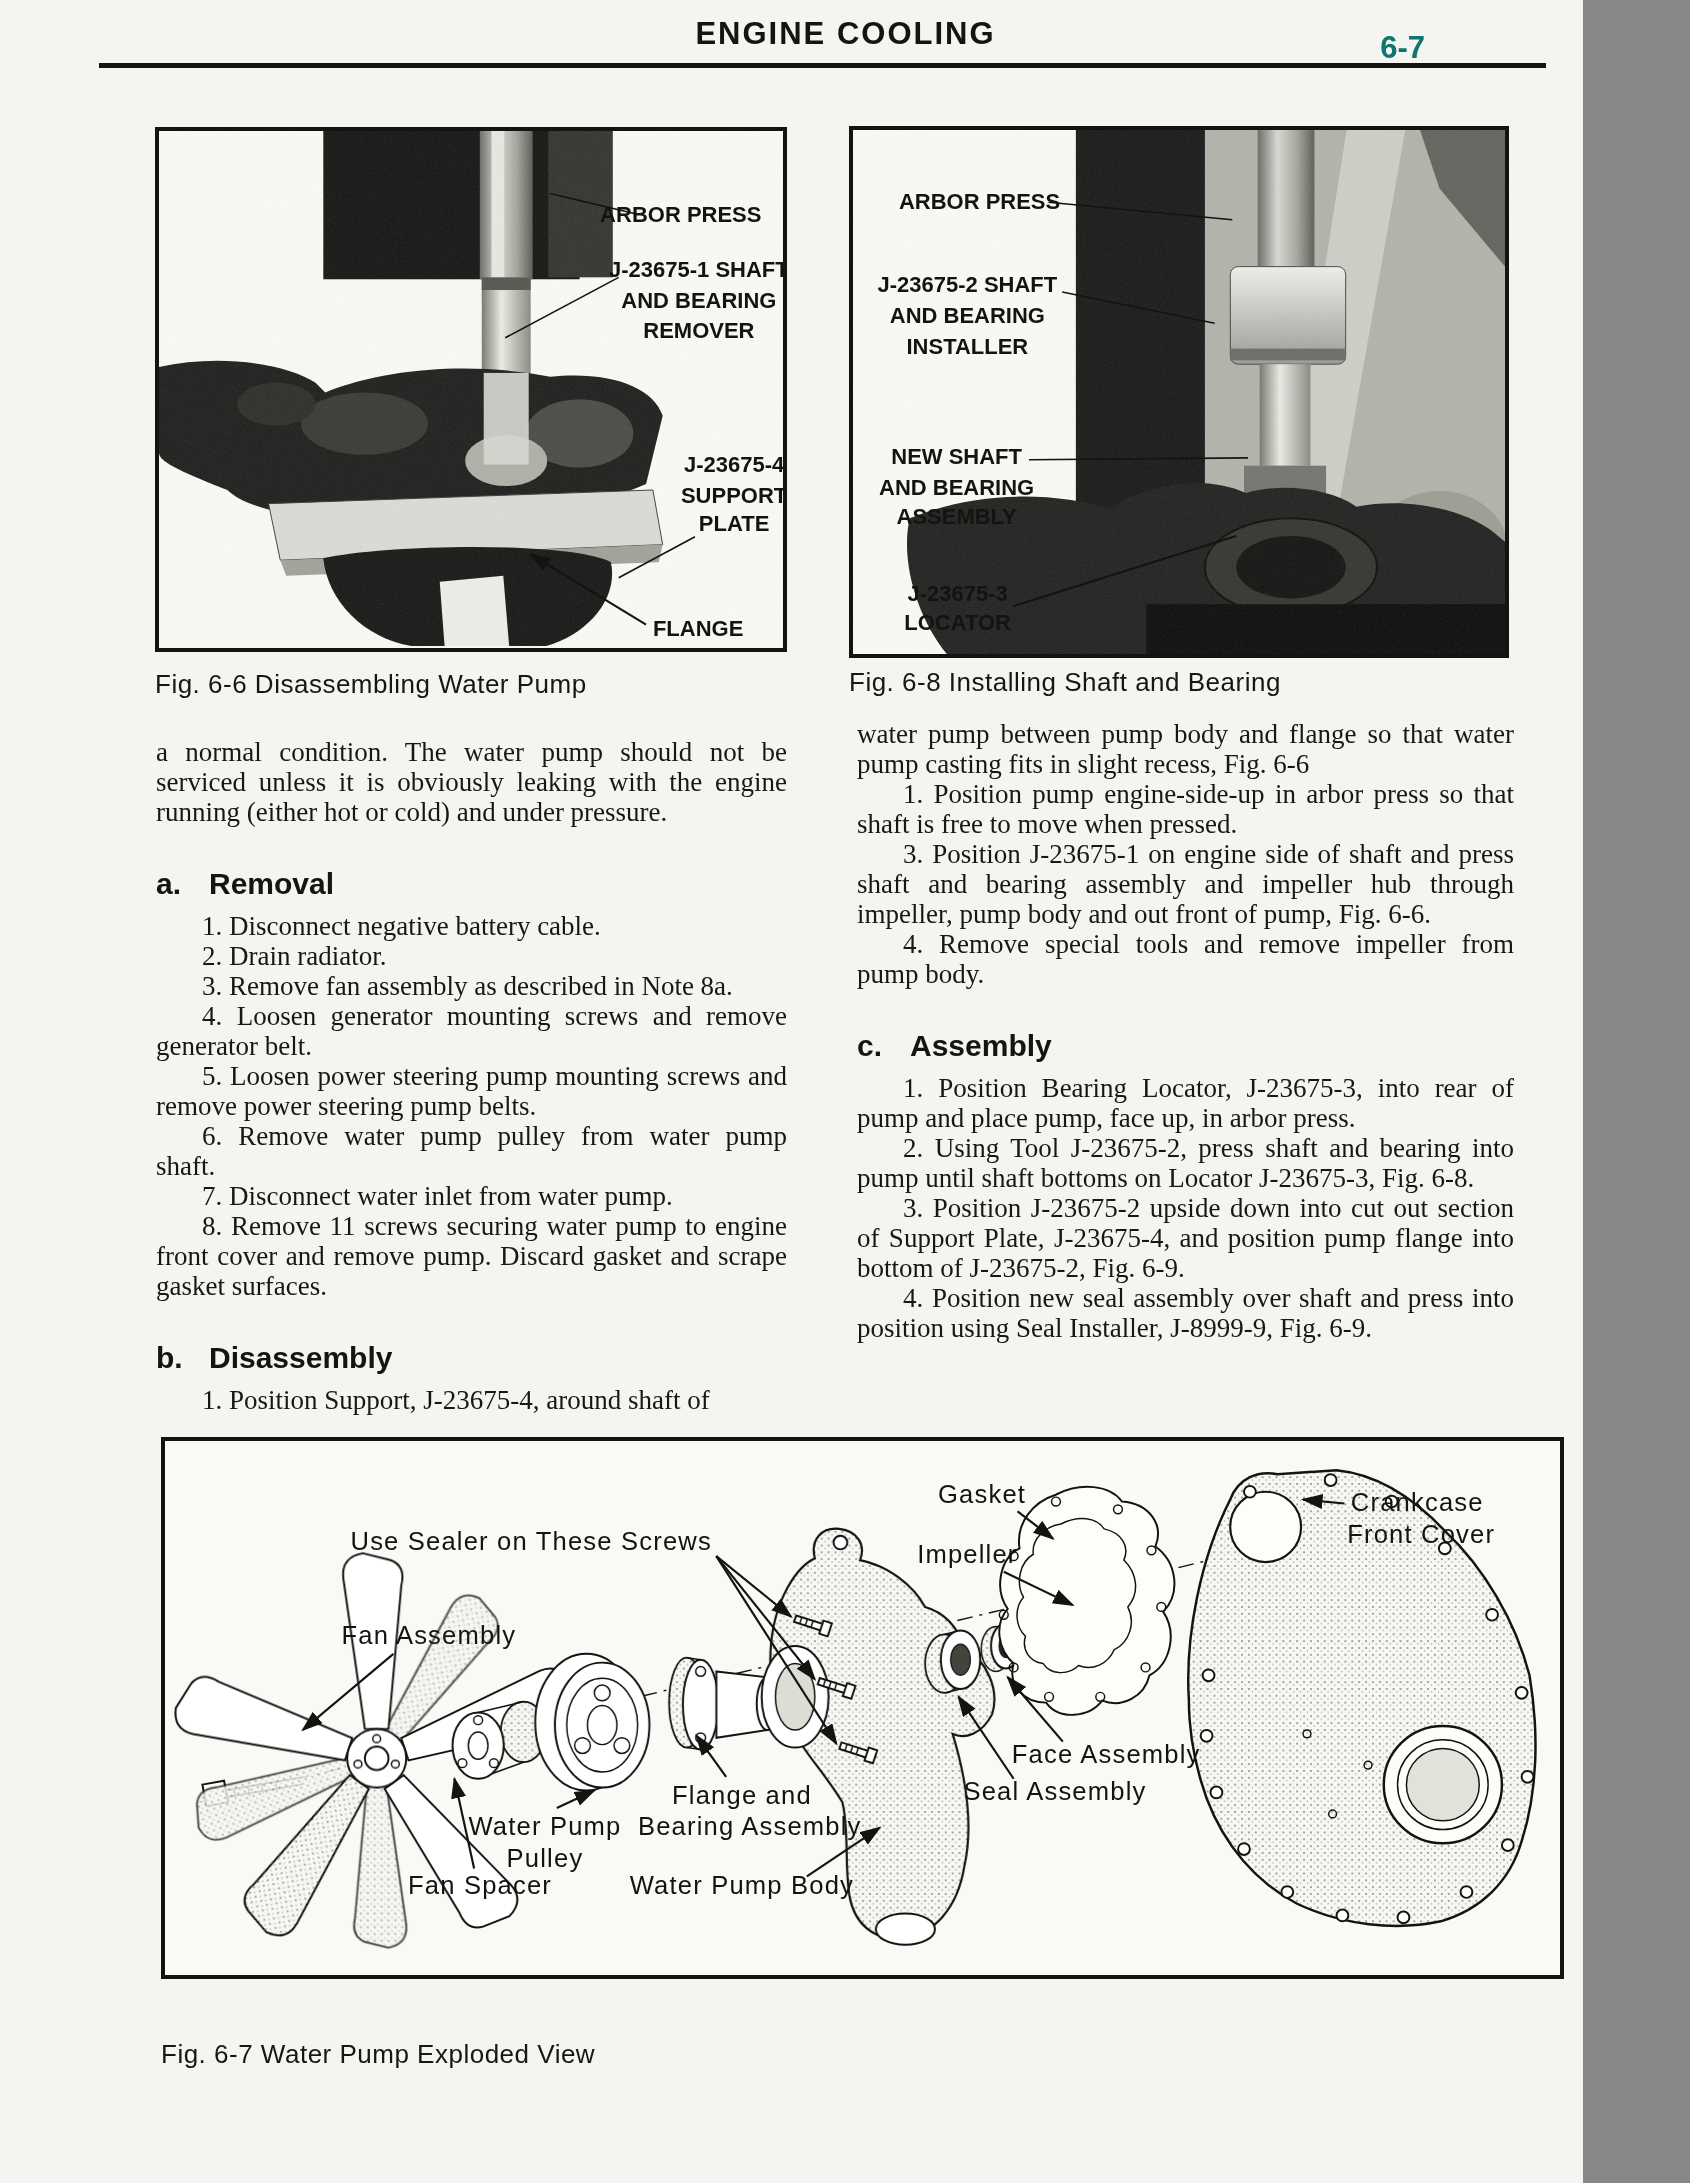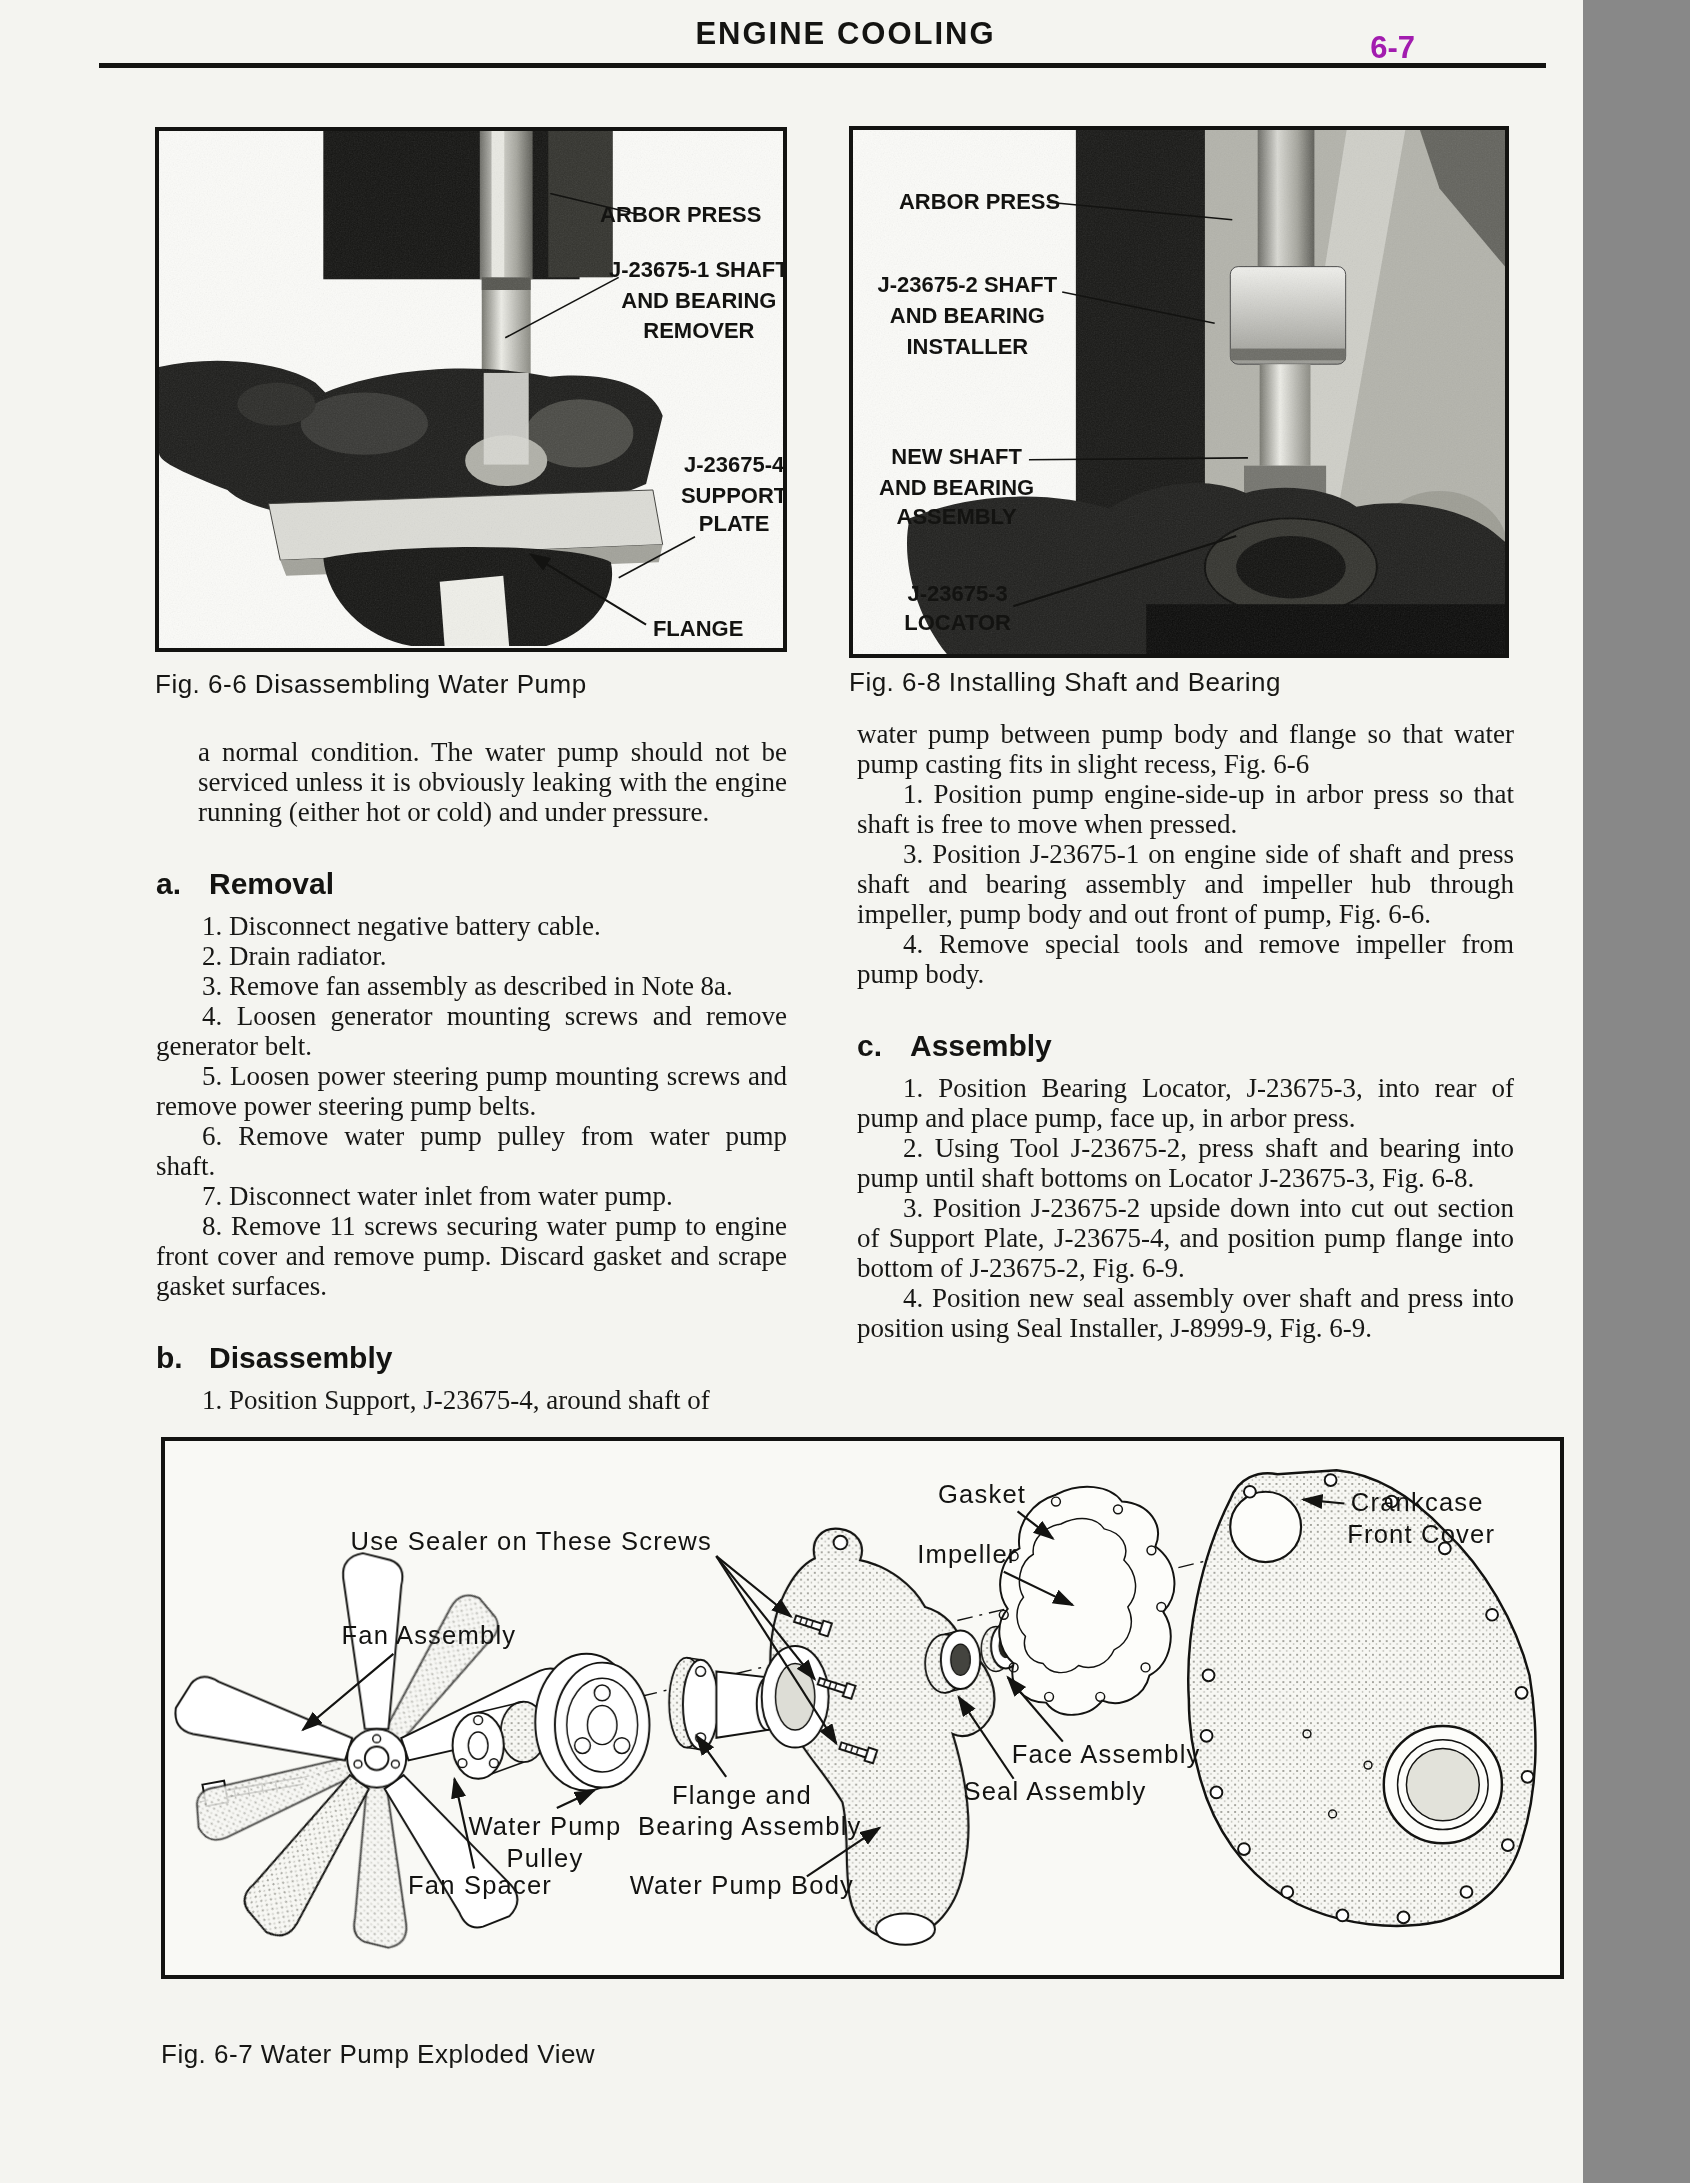--- a/index.html
+++ b/index.html
@@ -1,32 +1,32 @@
 <!DOCTYPE html>
 <html><head>
 <meta charset="utf-8">
 <style>
   html,body{margin:0;padding:0;background:#888;}
   .page{position:relative;width:1583px;height:2184px;background:#f4f4f0;overflow:hidden;
         font-family:"Liberation Serif",serif;color:#151513;}
   
   .hdr-title{position:absolute;top:16px;left:0;width:1691px;text-align:center;
              font:bold 31px "Liberation Sans",sans-serif;letter-spacing:2px;color:#141412;}
-  .hdr-num{position:absolute;top:30px;right:168px;font:bold 31px "Liberation Sans",sans-serif;color:#a21caf;}
+  .hdr-num{position:absolute;top:30px;right:158px;font:bold 31px "Liberation Sans",sans-serif;color:#0f766e;}
   .hdr-rule{position:absolute;top:63px;left:99px;width:1447px;height:5px;background:#131311;}
   
   .photo{position:absolute;background:#fbfbf8;border:4px solid #131311;box-sizing:border-box;}
   .photo svg{display:block;width:100%;height:100%;}
   .figcap{position:absolute;text-align:left;font:26px "Liberation Sans",sans-serif;
           letter-spacing:0.5px;color:#161614;}
   
   .col{position:absolute;}
   .bt{margin:0;font:27px/30px "Liberation Serif",serif;text-align:justify;color:#171715;}
   .ind{text-indent:46px;}
-  .intro{margin-left:42px;}
+  .intro{}
   .sect{margin:40px 0 10px 0;font:bold 30px "Liberation Sans",sans-serif;color:#141412;}
   .slabel{display:inline-block;width:53px;}
   
   .diagram{position:absolute;left:161px;top:1437px;width:1403px;height:542px;
            border:4px solid #131311;box-sizing:border-box;background:#f9f9f5;}
   .diagram svg{display:block;width:100%;height:100%;}
   svg text{font-family:"Liberation Sans",sans-serif;fill:#131311;}
   .plab{font-size:22.5px;font-weight:bold;}
   .dlab{font-size:26px;letter-spacing:1.2px;}
   .ldr{stroke:#131311;stroke-width:1.6;fill:none;}

